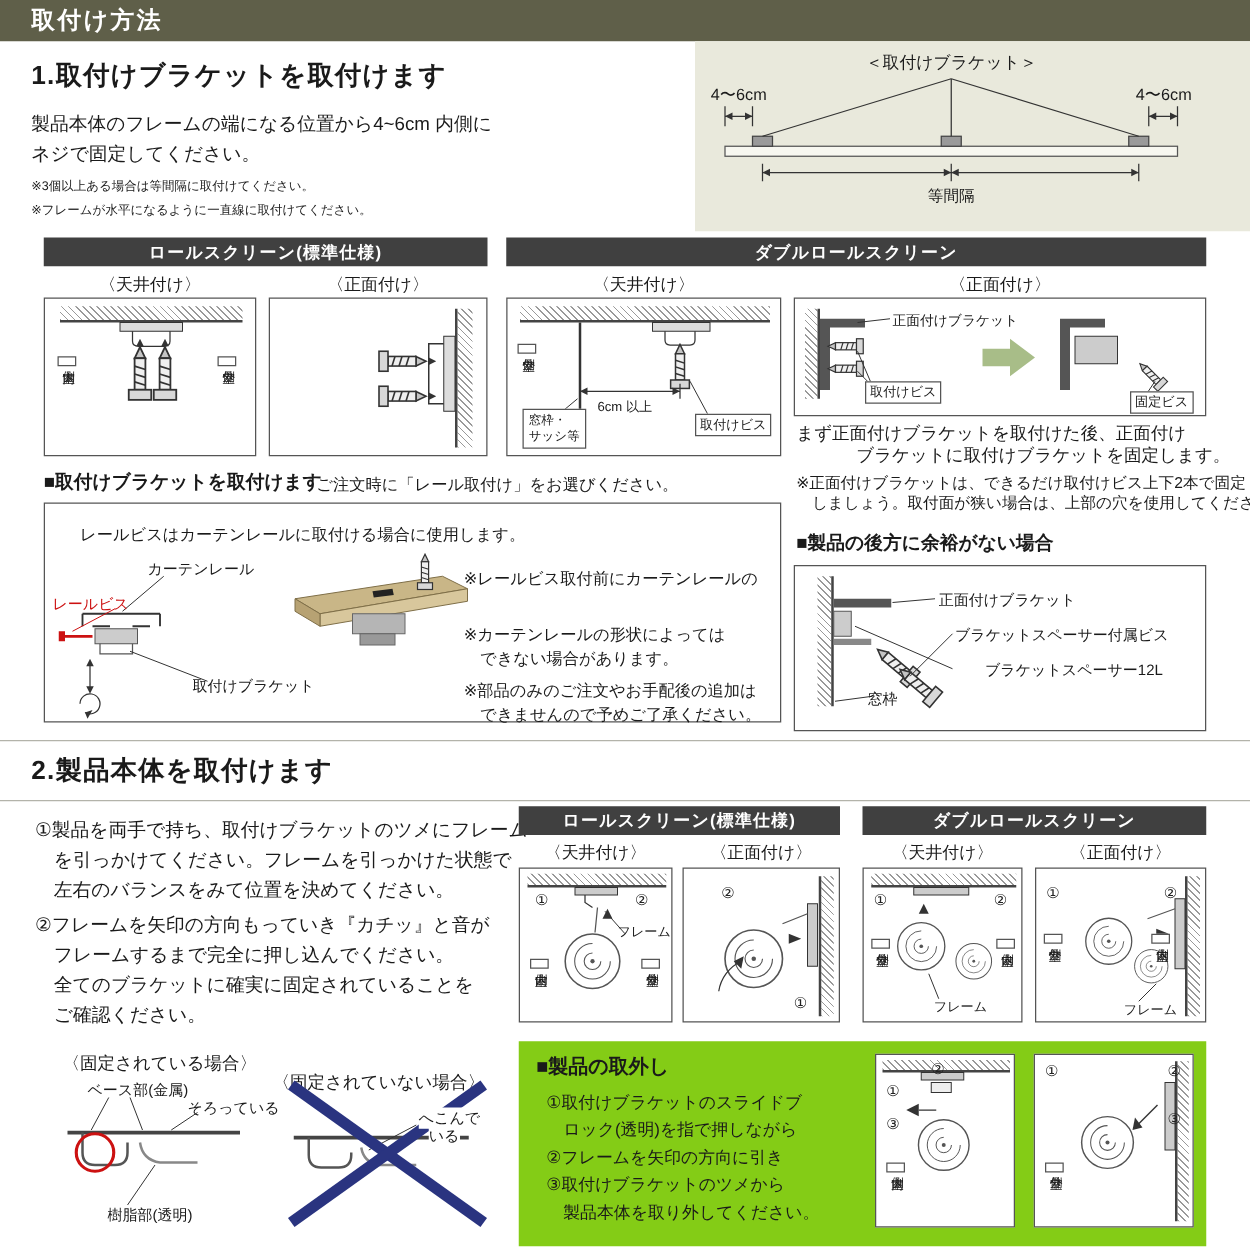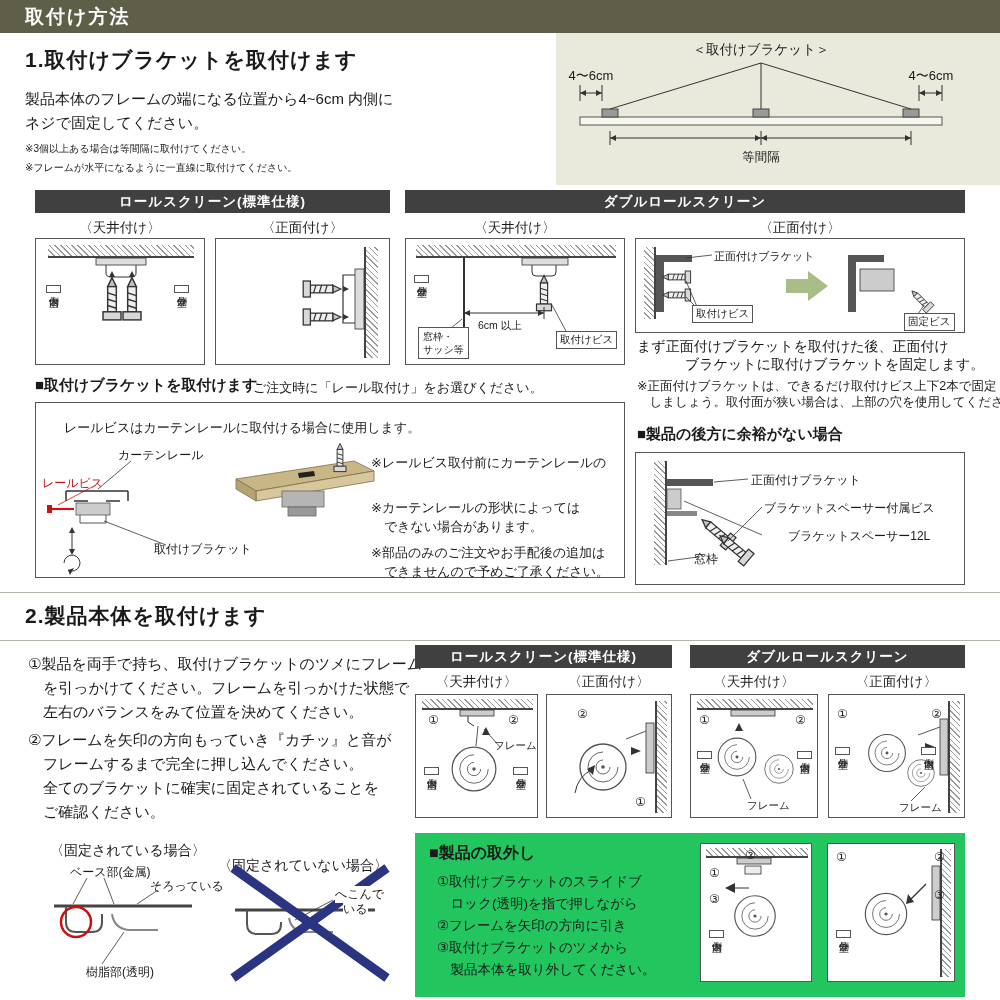--- a/index.html
+++ b/index.html
@@ -351,21 +351,21 @@
       <polygon points="106,52 96,48 96,56" fill="#333"></polygon>
       <line x1="82" y1="106" x2="96" y2="92" stroke="#333" stroke-width="0.8"></line>
     </svg>
     <span class="cnum" style="left:8px;top:12px;">①</span>
     <span class="cnum" style="left:102px;top:12px;">②</span>
     <div class="vbox" style="left:6px;top:52px;">室外側</div>
     <div class="vbox" style="left:92px;top:52px;">室内側</div>
     <div class="lbl10" style="left:70px;top:106px;">フレーム</div>
   </div>
 
-  <div class="panel" style="left:415px;top:833px;width:550px;height:164px;background:#22c55e;">
+  <div class="panel" style="left:415px;top:833px;width:550px;height:164px;background:#84cc16;">
     <div class="htitle" style="left:14px;top:10px;font-size:16px;">■製品の取外し</div>
     <div class="sub13" style="left:22px;top:40px;font-size:13.5px;">①取付けブラケットのスライドブ</div>
     <div class="sub13" style="left:22px;top:62px;font-size:13.5px;">　ロック(透明)を指で押しながら</div>
     <div class="sub13" style="left:22px;top:84px;font-size:13.5px;">②フレームを矢印の方向に引き</div>
     <div class="sub13" style="left:22px;top:106px;font-size:13.5px;">③取付けブラケットのツメから</div>
     <div class="sub13" style="left:22px;top:128px;font-size:13.5px;">　製品本体を取り外してください。</div>
 
     <div class="dbox" style="left:285px;top:10px;width:112px;height:139px;">
       <div class="hatch-c" style="left:5px;top:4px;width:102px;height:10px;"></div>
       <svg class="svgfill" width="112" height="139">

